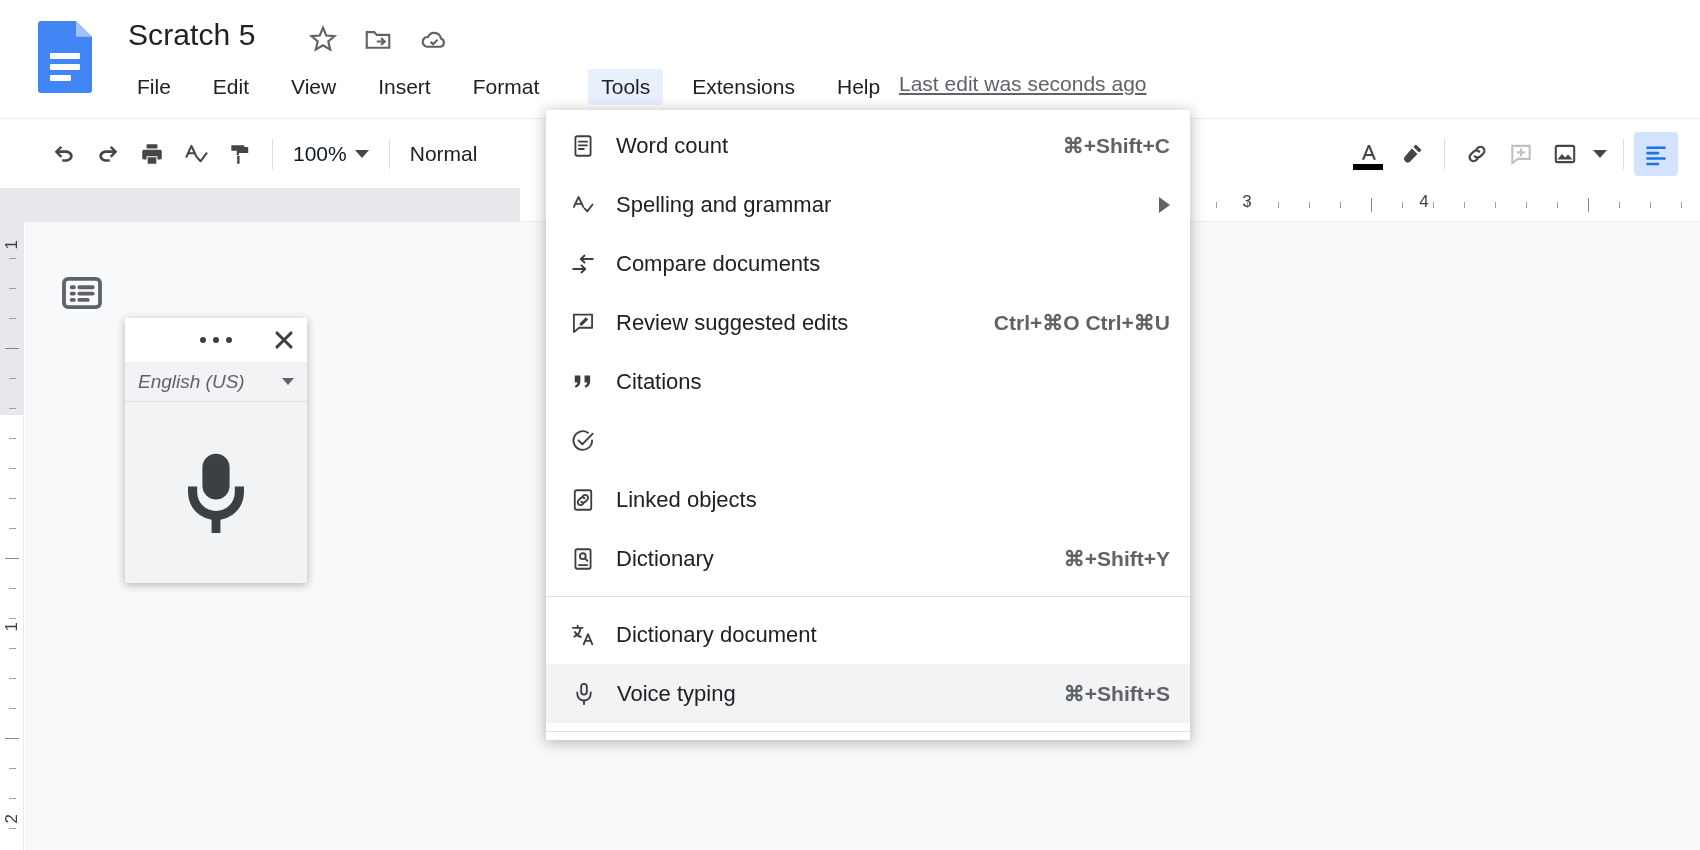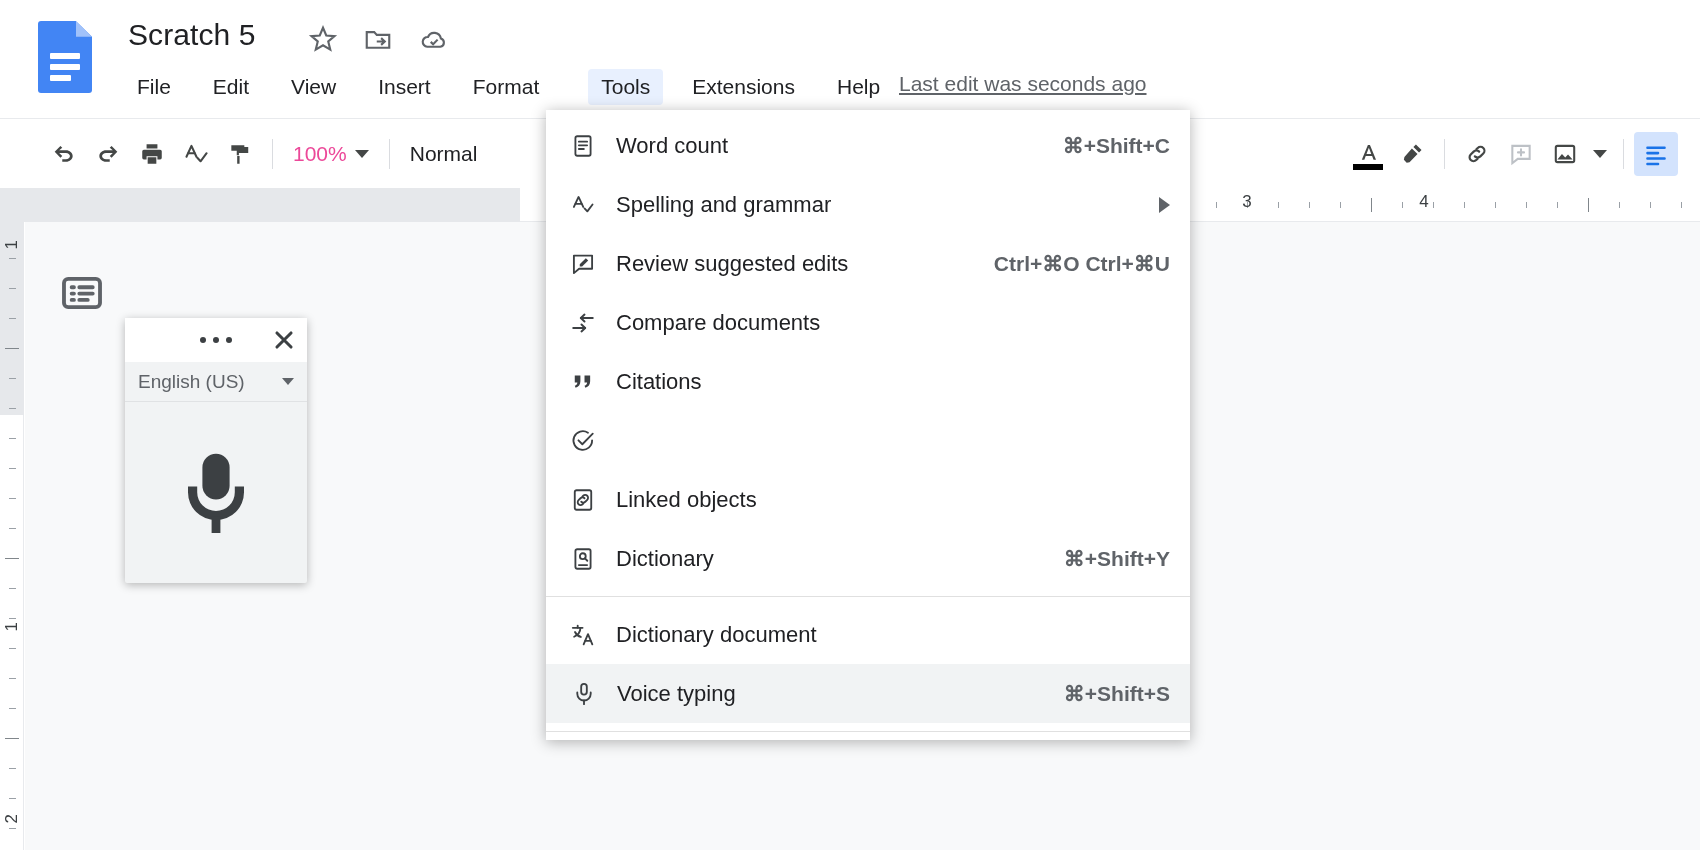--- a/index.html
+++ b/index.html
@@ -56,21 +56,21 @@
     display: flex; align-items: center;
   }
   .tb-icon {
     width: 44px; height: 44px; display: flex; align-items: center; justify-content: center;
     border-radius: 4px; cursor: pointer; color: #444746; flex: none;
   }
   .tb-icon svg { width: 26px; height: 26px; display: block; }
   .tb-sep { width: 1px; height: 30px; background: #dadce0; margin: 0 10px; flex: none; }
   .tb-zoom {
     display: flex; align-items: center; gap: 8px; padding: 0 10px; height: 40px;
-    border-radius: 4px; cursor: pointer; font-size: 21px; color: #ec4899; flex: none;
+    border-radius: 4px; cursor: pointer; font-size: 21px; color: #0f172a; flex: none;
   }
   .tb-style {
     display: flex; align-items: center; gap: 10px; padding: 0 10px; height: 40px;
     border-radius: 4px; cursor: pointer; font-size: 21px; color: #202124; flex: none;
     white-space: nowrap; overflow: hidden;
   }
   .caret { width: 0; height: 0; border-left: 7px solid transparent; border-right: 7px solid transparent; border-top: 8px solid #444746; }
   .tb-icon.selected { background: #d3e3fd; }
   .tb-textcolor { position: relative; }
   .tb-textcolor .swatch { position: absolute; left: 7px; right: 7px; bottom: 6px; height: 6px; background: #000; }
@@ -120,20 +120,21 @@
   .vp-dots {
     position: absolute; left: 50%; top: 50%; transform: translate(-50%,-50%);
     display: flex; gap: 7px; cursor: move;
   }
   .vp-dots i { width: 6px; height: 6px; border-radius: 50%; background: #3c4043; display: block; }
   .vp-close { width: 26px; height: 26px; display: flex; align-items: center; justify-content: center; cursor: pointer; }
   .vp-lang {
     height: 40px; background: #f1f3f4; display: flex; align-items: center;
     justify-content: space-between; padding: 0 13px; cursor: pointer;
     border-bottom: 1px solid #e0e2e4;
+    font-style: italic;
   }
   .vp-lang span { font-size: 19px; color: #5f6368; }
   .vp-lang .caret { border-top-color: #5f6368; border-left-width: 6px; border-right-width: 6px; border-top-width: 7px; }
   .vp-mic {
     height: 181px; display: flex; align-items: center; justify-content: center; cursor: pointer;
   }
 
   
   .menu-panel {
     position: absolute; left: 546px; top: 110px; width: 644px;
@@ -410,40 +411,40 @@
             <path d="M5.1 11h5.6"></path>
             <path d="M13.4 15.1l2.6 2.8 4.8-6.3"></path>
         </svg>
       </span>
       <span class="mi-label">Spelling and grammar</span>
       <span class="mi-arrow"></span>
     </div>
 
     <div class="menu-row">
       <span class="mi-icon">
-        <svg viewBox="0 0 24 24" fill="none" stroke="#3c4043" stroke-width="1.7" stroke-linejoin="round">
-          <path d="M3.6 4.2h16.8v12.2H8.4l-4.8 4z"></path>
-          <path d="M14.6 6.6 9 12.2v2.2h2.2l5.6-5.6z" fill="#3c4043" stroke="none"></path>
-        </svg>
-      </span>
-      <span class="mi-label">Review suggested edits</span>
-      <span class="mi-accel">Ctrl+⌘O Ctrl+⌘U</span>
-    </div>
-
-    <div class="menu-row">
-      <span class="mi-icon">
         <svg viewBox="0 0 24 24" fill="none" stroke="#3c4043" stroke-width="1.8" stroke-linecap="round" stroke-linejoin="round">
           <path d="M3 16.6h11"></path>
             <path d="M10.6 13.4 14 16.6l-3.4 3.2"></path>
           <path d="M21 7.4H10"></path>
             <path d="M13.4 4.2 10 7.4l3.4 3.2"></path>
         </svg>
       </span>
       <span class="mi-label">Compare documents</span>
       <span class="mi-accel"></span>
+    </div>
+
+    <div class="menu-row">
+      <span class="mi-icon">
+        <svg viewBox="0 0 24 24" fill="none" stroke="#3c4043" stroke-width="1.7" stroke-linejoin="round">
+          <path d="M3.6 4.2h16.8v12.2H8.4l-4.8 4z"></path>
+          <path d="M14.6 6.6 9 12.2v2.2h2.2l5.6-5.6z" fill="#3c4043" stroke="none"></path>
+        </svg>
+      </span>
+      <span class="mi-label">Review suggested edits</span>
+      <span class="mi-accel">Ctrl+⌘O Ctrl+⌘U</span>
     </div>
 
     <div class="menu-row">
       <span class="mi-icon">
         <svg viewBox="0 0 24 24" fill="#3c4043">
           <path d="M4.4 6h5.2v5.2c0 3-1.6 5.2-4.4 6.1l-.8-1.8c1.6-.6 2.4-1.6 2.4-3H4.4z"></path>
           <path d="M13.4 6h5.2v5.2c0 3-1.6 5.2-4.4 6.1l-.8-1.8c1.6-.6 2.4-1.6 2.4-3h-2.4z"></path>
         </svg>
       </span>
       <span class="mi-label">Citations</span>

